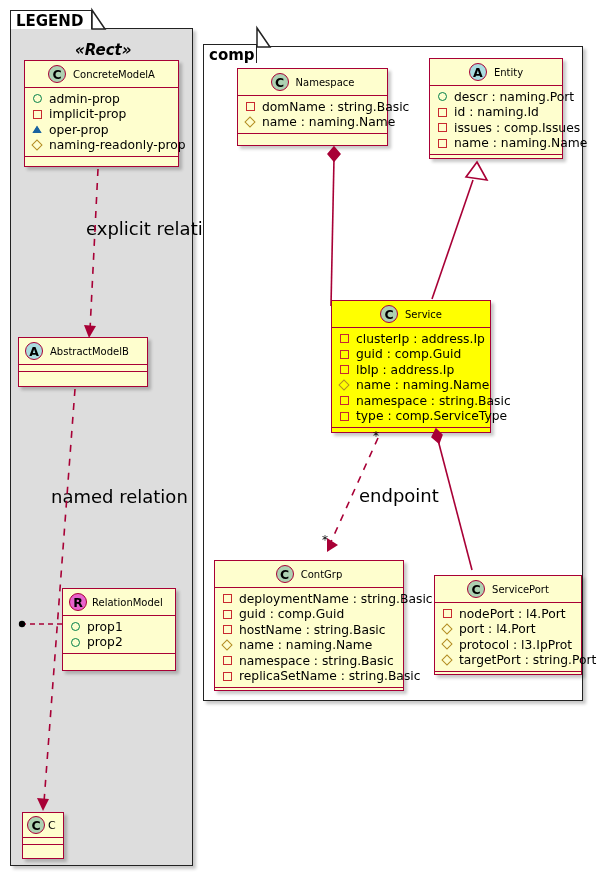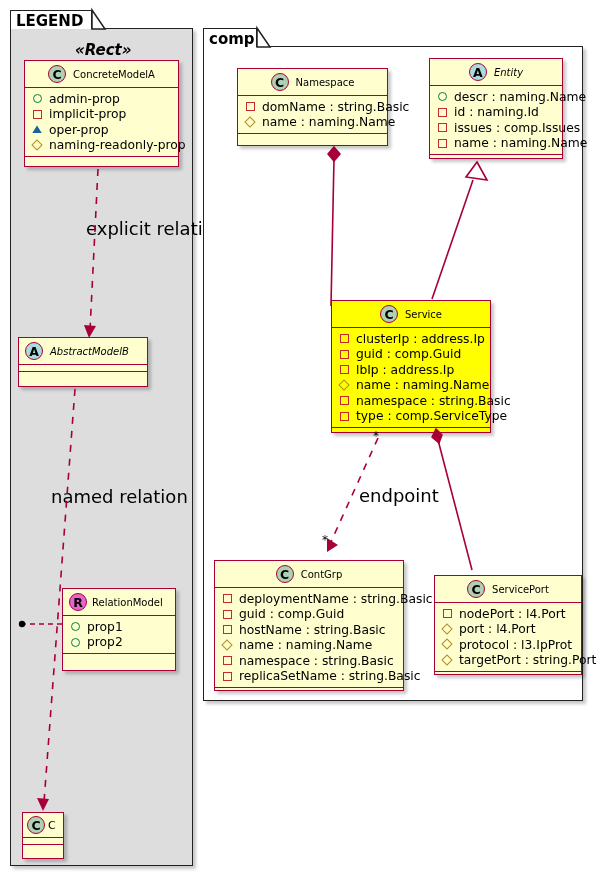--- a/index.html
+++ b/index.html
@@ -13,21 +13,21 @@
            border-bottom:none;background:#ffffff;font-size:15px;color:#000;
            font-weight:bold;padding:1px 6px 0 5px;line-height:18px;}
 
   
   .cls{position:absolute;box-sizing:border-box;border:1.5px solid #A80036;
        background:#FEFECE;box-shadow:3px 3px 3px rgba(0,0,0,.22);}
   .cls.hl{background:#FFFF00;}
   .cls .hdr{display:flex;align-items:center;justify-content:center;
        padding:4px 8px 4px 8px;gap:7px;}
   .cls .hdr .nm{font-size:10px;color:#000;white-space:nowrap;}
-  .cls .hdr .nm.ital{font-style:italic;text-align:center;}
+  .cls .hdr .nm.ital{text-align:center;}
   .cls .sep{height:0;border-top:1.5px solid #A80036;}
   .cls .attrs{padding:3px 6px 3px 7px;}
   .cls .attrs .row{display:flex;align-items:center;gap:6px;height:15.5px;white-space:nowrap;}
   .cls .attrs .row .lbl{font-size:12.3px;color:#000;}
   .cls .foot{height:9px;}
 
   
   .circ{width:18px;height:18px;border-radius:50%;display:inline-flex;
         align-items:center;justify-content:center;font-size:12.5px;
         font-weight:bold;flex:0 0 auto;box-sizing:border-box;}
@@ -144,21 +144,21 @@
     <div class="attrs" style="height:6px;padding:0;"></div>
     <div class="sep"></div>
     <div class="foot"></div>
   </div>
 
   <div class="edgelbl" style="left:86px;top:218px;">explicit relation</div>
   <div class="edgelbl" style="left:51px;top:486px;">named relation</div>
 
   <div class="pkg" style="left:203px;top:46px;width:380px;height:655px;background:#FFFFFF;
               box-shadow:3px 3px 3px rgba(0,0,0,.22);"></div>
-  <div class="pkg-tab" style="left:203px;top:28px;width:54px;height:19px;">
+  <div class="pkg-tab" style="left:203px;top:44px;width:54px;height:19px;">
     <span>comp</span>
   </div>
   <svg class="ov">
     <polygon points="257,28 257,47 270,47" fill="#ffffff" stroke="#222222" stroke-width="1.5"></polygon>
   </svg>
 
   <div class="cls" style="left:237px;top:68px;width:151px;height:78px;">
     <div class="hdr">
       <span class="circ c">C</span>
       <span class="nm">Namespace</span>
@@ -180,21 +180,21 @@
 
   <div class="cls" style="left:429px;top:58px;width:134px;height:101px;">
     <div class="hdr">
       <span class="circ a">A</span>
       <span class="nm ital">Entity</span>
     </div>
     <div class="sep"></div>
     <div class="attrs">
       <div class="row">
         <span class="g pub"></span>
-        <span class="lbl">descr : naming.Name</span>
+        <span class="lbl">descr : naming.Port</span>
       </div>
       <div class="row">
         <span class="g priv"></span>
         <span class="lbl">id : naming.Id</span>
       </div>
       <div class="row">
         <span class="g priv"></span>
         <span class="lbl">issues : comp.Issues</span>
       </div>
       <div class="row">

